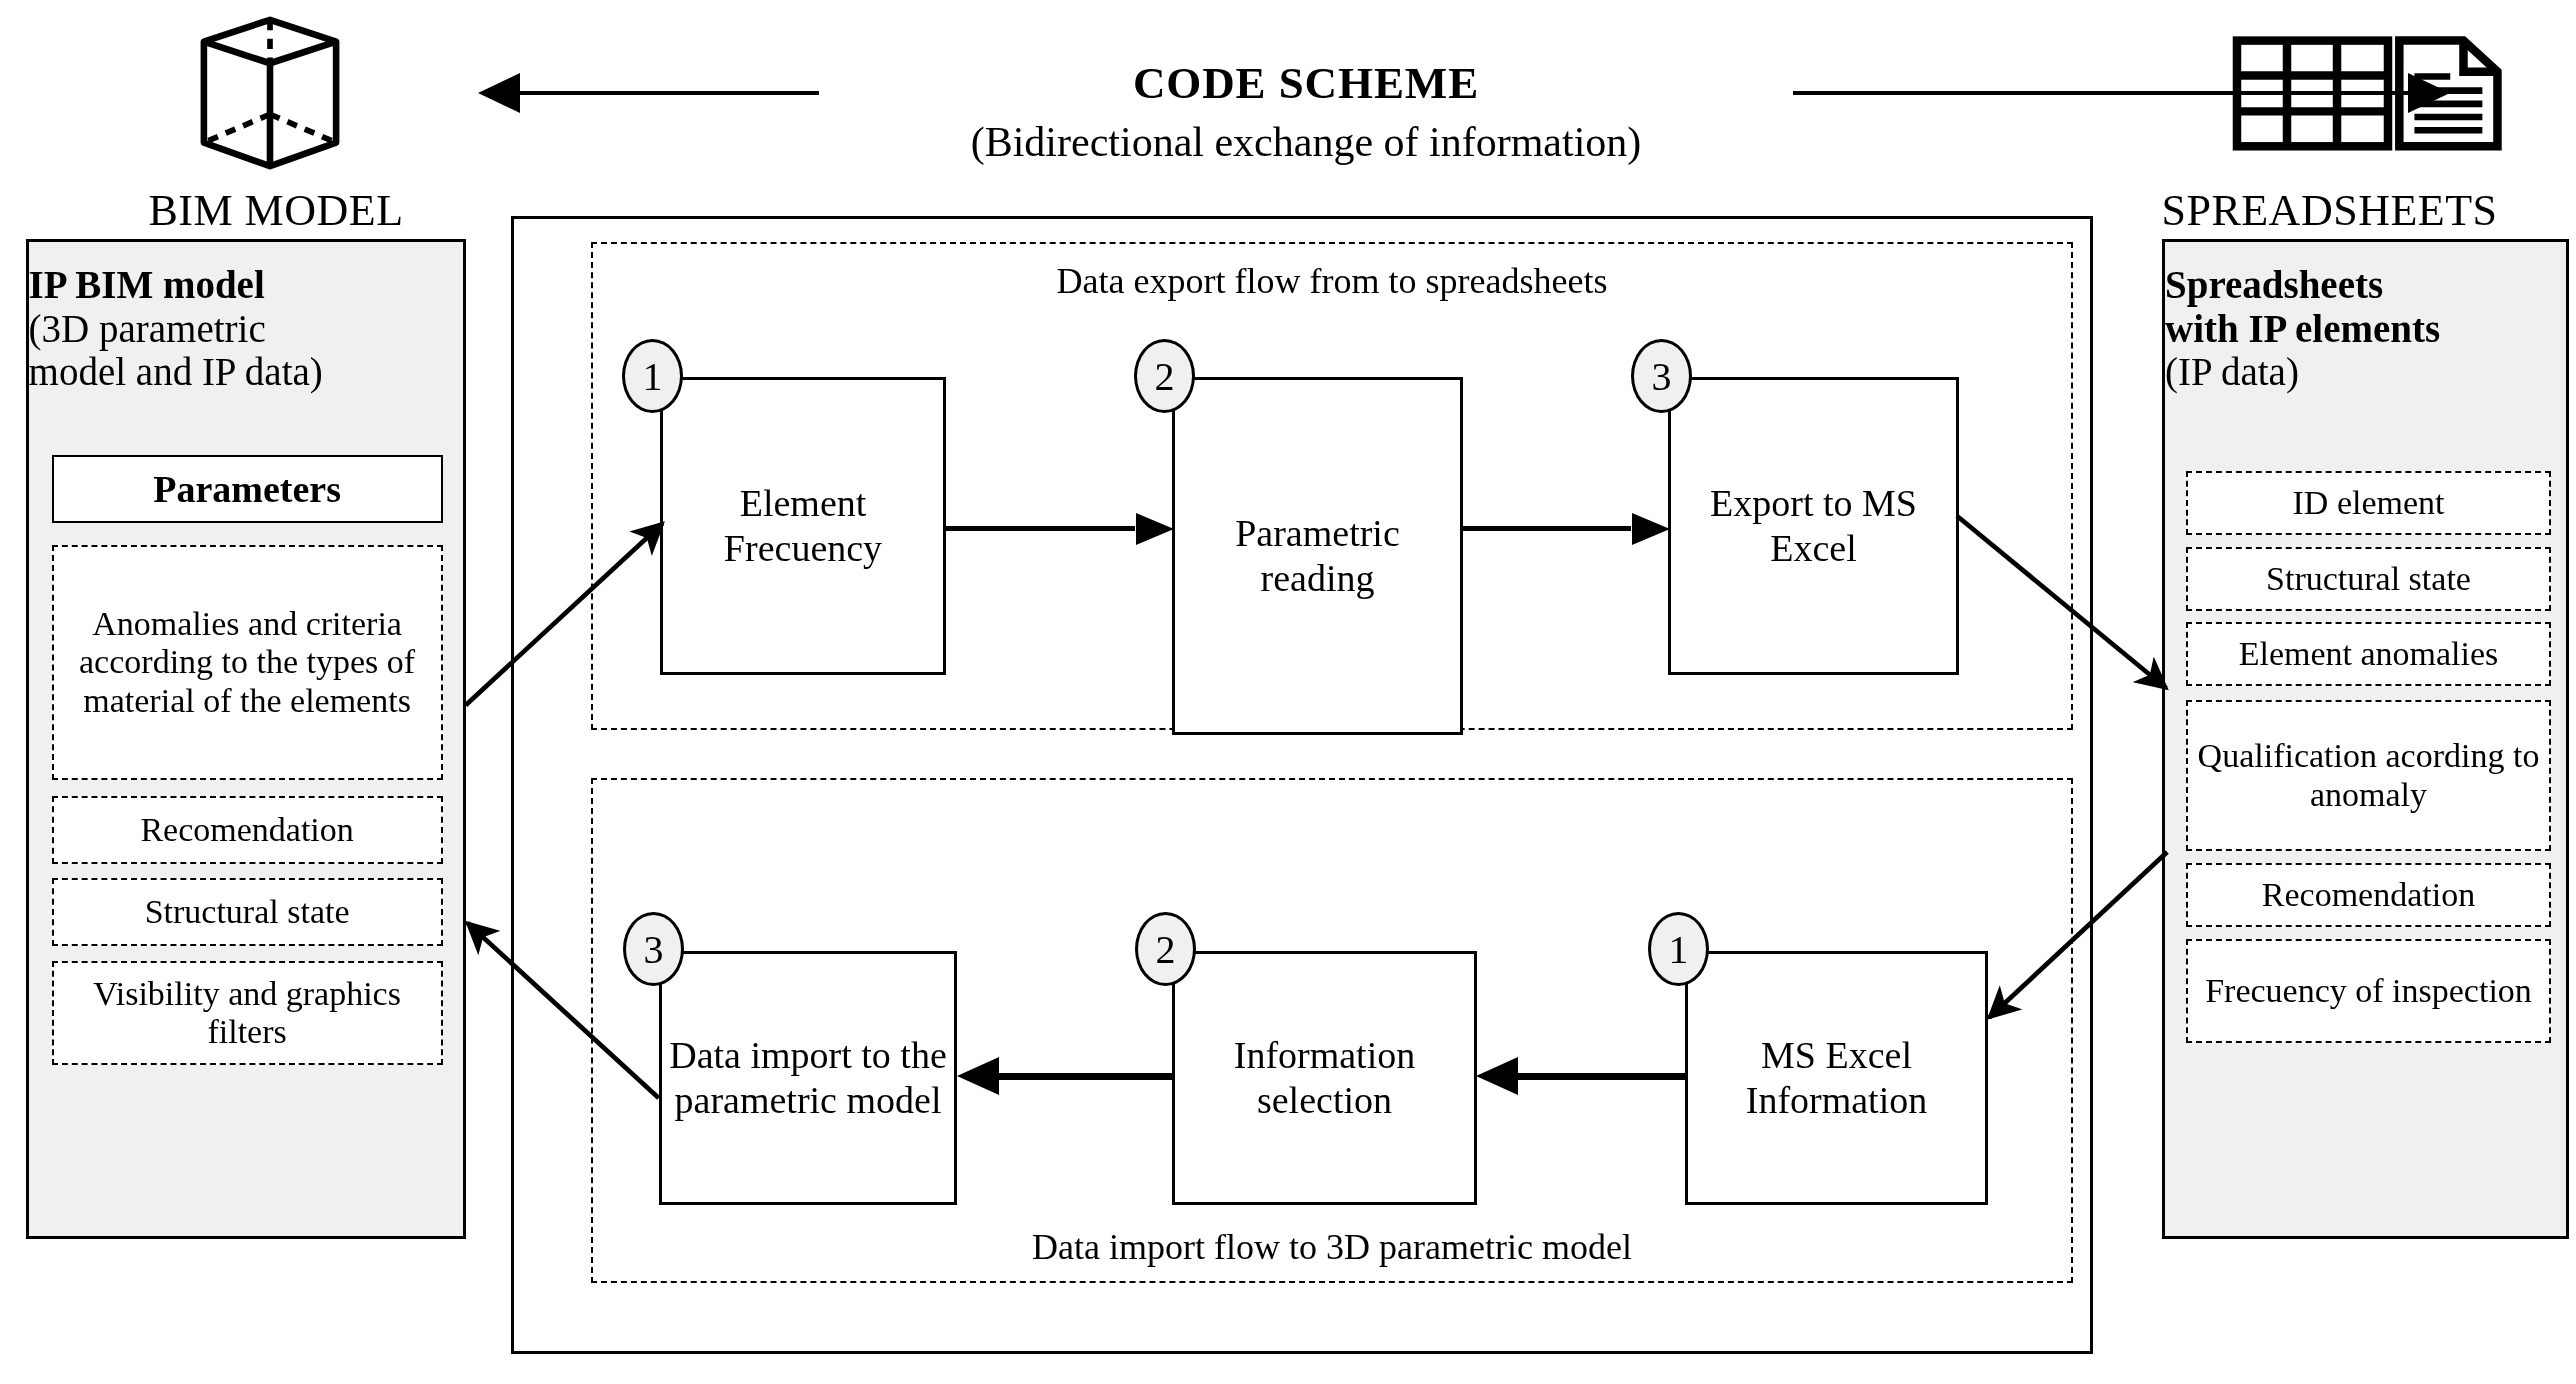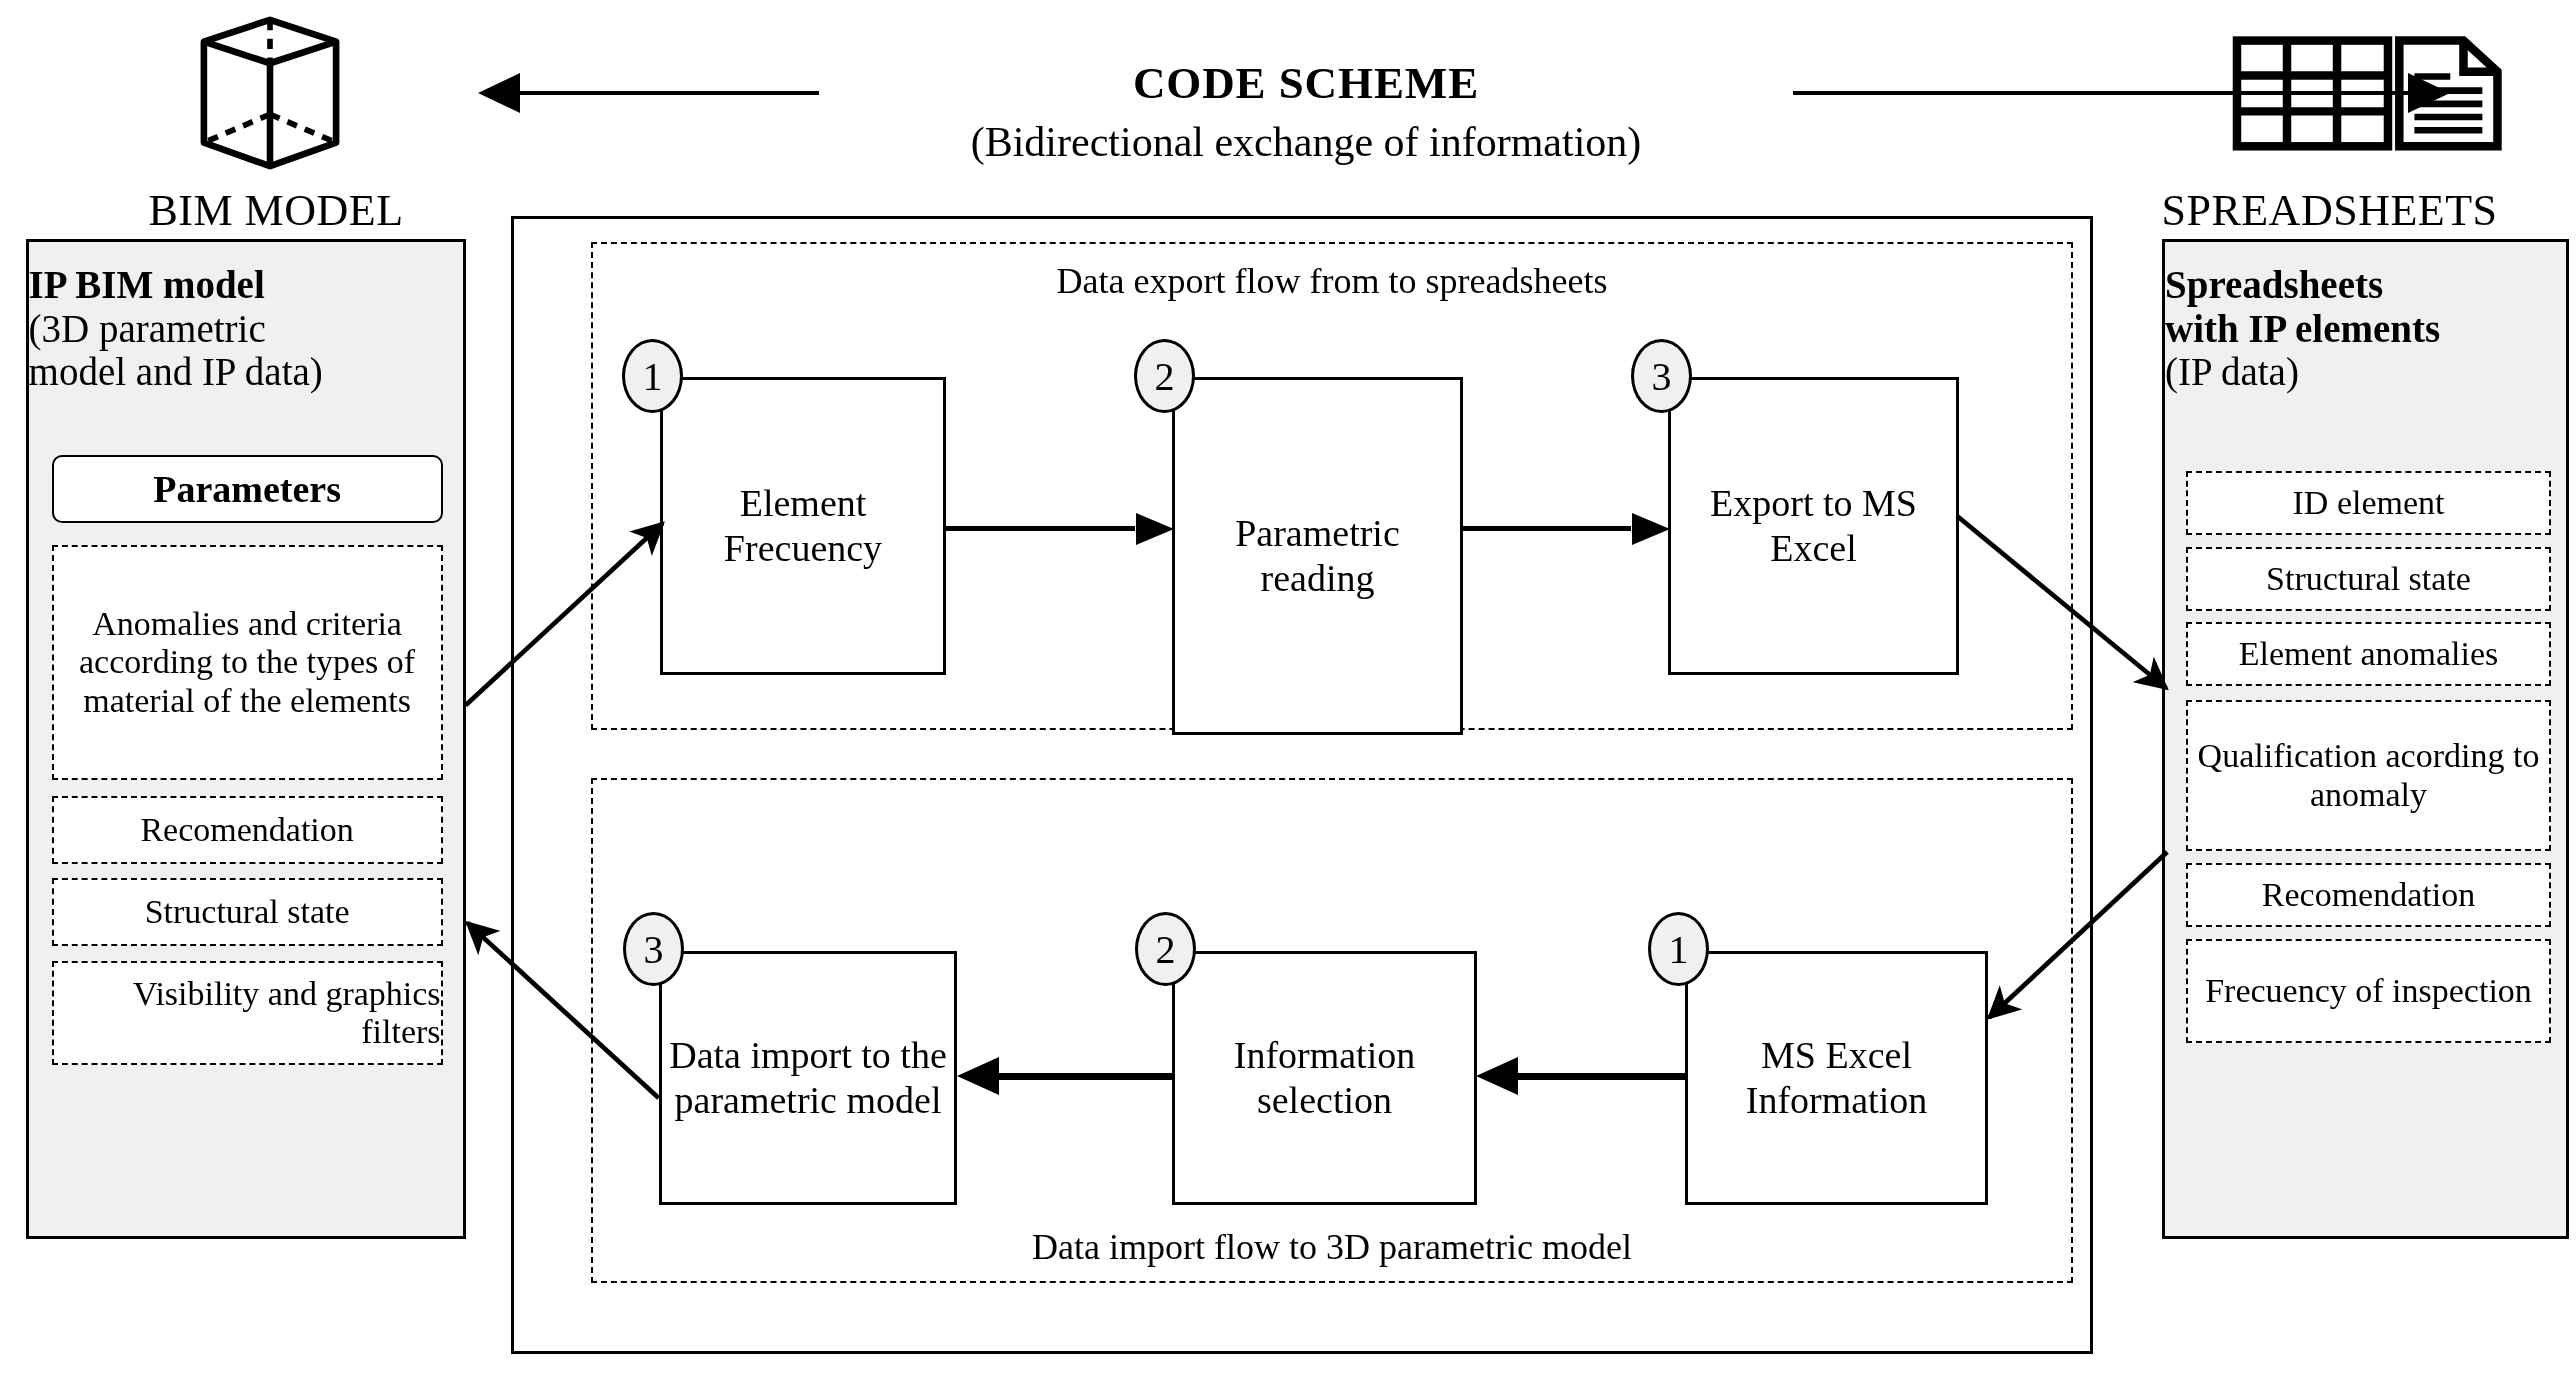--- a/index.html
+++ b/index.html
@@ -34,25 +34,25 @@
   .panel-title{font-size:39px;line-height:1.12;}
   .panel-title b{font-weight:bold;}
   #lp-title{left:0;top:21px;width:100%;}
   #rp-title{left:0;top:21px;width:100%;}
 
   .pbox{box-sizing:border-box;background:#fff;font-size:34px;line-height:1.12;}
   .dashed{border:2.8px dashed #000;}
   .solid{border:2.8px solid #000;}
 
   
-  #lp-params{left:23px;top:213px;width:391px;height:68px;font-weight:bold;font-size:38px;border-radius:10px;}
+  #lp-params{left:23px;top:213px;width:391px;height:68px;font-weight:bold;font-size:38px;}
   #lp-anom{left:23px;top:303px;width:391px;height:235px;}
   #lp-rec{left:23px;top:554px;width:391px;height:68px;}
   #lp-state{left:23px;top:636px;width:391px;height:68px;}
-  #lp-vis{left:23px;top:719px;width:391px;height:104px;text-align:right;}
+  #lp-vis{left:23px;top:719px;width:391px;height:104px;}
 
   
   #rp-id{left:21px;top:229px;width:365px;height:64px;}
   #rp-state{left:21px;top:305px;width:365px;height:64px;}
   #rp-anom{left:21px;top:380px;width:365px;height:64px;}
   #rp-qual{left:21px;top:458px;width:365px;height:151px;text-align:center;}
   #rp-rec{left:21px;top:621px;width:365px;height:64px;}
   #rp-freq{left:21px;top:697px;width:365px;height:104px;}
 
   

